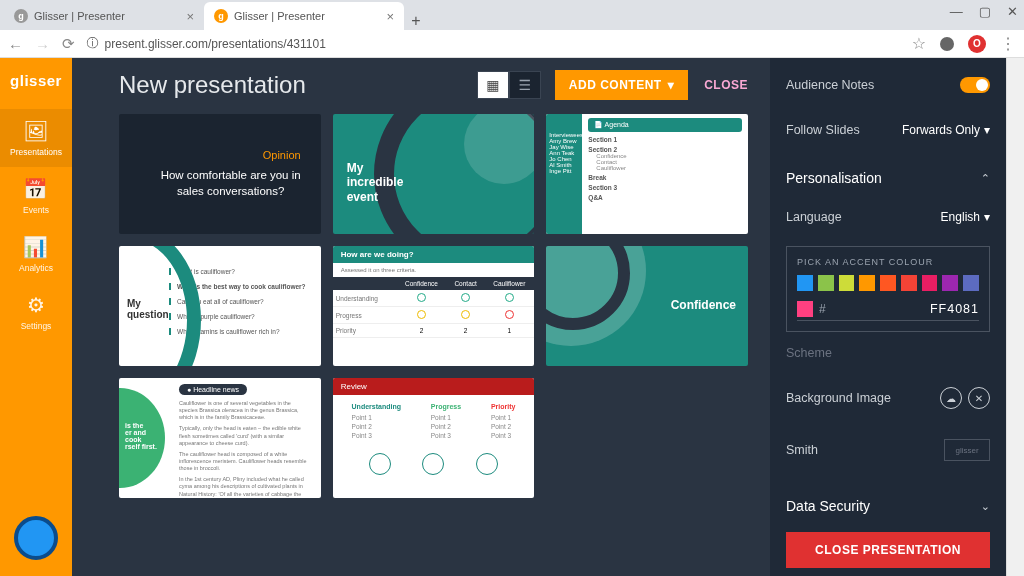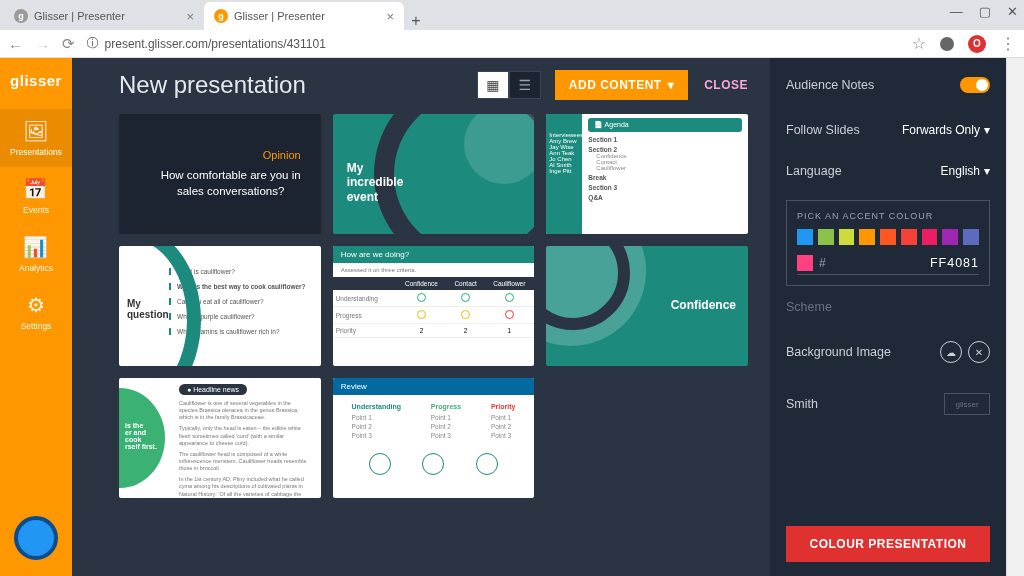--- a/index.html
+++ b/index.html
@@ -61,40 +61,40 @@
 .s3 .ag-head { background:#1c8b7e; color:#fff; padding:3px 6px; border-radius:3px; margin-bottom:4px; font-size:7px;}
 .s3 .sec { font-weight:700; font-size:6.5px; margin-top:3px; }
 .s3 .it { margin-left:8px; font-size:6px; color:#888; }
 
 .s4 { background:#fff; position:relative; padding-left:50px; padding-top:14px; color:#555;}
 .s4::before { content:''; position:absolute; left:-56px; top:-20px; width:110px; height:160px; border:14px solid #1c8b7e; border-radius:50%;}
 .s4 .big { position:absolute; left:8px; top:52px; font-size:10px; font-weight:700; color:#333;}
 .s4 .row { font-size:6.5px; margin:8px 0; border-left:2px solid #1c8b7e; padding-left:6px;}
 
 .s5 { background:#fff; }
-.s5 .bar { background:#1c8b7e; color:#fff; padding:4px 8px; font-size:8px; font-weight:400;}
+.s5 .bar { background:#1c8b7e; color:#fff; padding:4px 8px; font-size:8px; font-weight:700;}
 .s5 .sub { font-size:6px; color:#777; padding:4px 8px; }
 .s5 table { width:100%; font-size:6.5px; border-collapse:collapse;}
 .s5 th { background:#2a3442; color:#fff; padding:3px; font-weight:400;}
 .s5 td { text-align:center; padding:3px; border-bottom:1px solid #eee;}
 .dot { display:inline-block; width:9px; height:9px; border-radius:50%; border:1.5px solid; }
 .dg{border-color:#2a8;} .dy{border-color:#eb0;} .dr{border-color:#e33;}
 
 .s6 { background:#1c8b7e; position:relative; color:#fff;}
 .s6 .t { position:absolute; right:12px; bottom:54px; font-size:12px; font-weight:700;}
 .s6::before{content:'';position:absolute;left:-50px;top:-50px;width:150px;height:150px;background:#fff;border-radius:50%;opacity:0.2;}
 .s6::after{content:'';position:absolute;left:-30px;top:-30px;width:90px;height:90px;border:12px solid #2a3442;border-radius:50%;}
 
 .s7 { background:#fff; position:relative; padding:6px 10px 6px 60px; font-size:5.5px; color:#777;}
 .s7::before{content:'';position:absolute;left:-44px;top:10px;width:90px;height:100px;background:#3bb273;border-radius:50%;}
 .s7 .hn { background:#2a3442; color:#fff; display:inline-block; padding:2px 8px; border-radius:8px; font-size:7px; margin-bottom:5px;}
 .s7 p{ margin-bottom:4px; line-height:1.3;}
 
 .s8 { background:#fff; }
-.s8 .bar { background:#0369a1; color:#fff; padding:4px 8px; font-size:8px;}
+.s8 .bar { background:#b91c1c; color:#fff; padding:4px 8px; font-size:8px;}
 .s8 .cols { display:flex; justify-content:space-around; padding:8px 4px; font-size:6.5px;}
 .s8 .col h6{ font-size:7px; margin-bottom:4px;}
 .s8 .c1 h6{color:#1c8b7e;} .s8 .c2 h6{color:#3bb273;} .s8 .c3 h6{color:#e33;}
 .s8 .col div{ color:#888; margin:2px 0;}
 .s8 .icons{ display:flex; justify-content:space-around; padding:4px 20px;}
 .s8 .ic{ width:22px; height:22px; border:1.5px solid #1c8b7e; border-radius:50%;}
 
 
 .panel { width: 236px; background: #1f2937; padding: 10px 16px; display:flex; flex-direction:column; font-size:12.5px; color:#cbd0d6; overflow:hidden; position:relative;gap:12px;}
 .prow { display:flex; align-items:center; justify-content:space-between; padding:9px 0; }
@@ -316,20 +316,24 @@
         <span>Audience Notes</span>
         <div class="toggle"></div>
       </div>
       <div class="prow">
         <span>Follow Slides</span>
         <span class="dd-val">
             <span>Forwards Only</span> 
             <span>▾</span>
           </span>
       </div>
+      <div class="sect">
+        <span>Personalisation</span>
+          <span class="chev">⌃</span>
+      </div>
       <div class="prow" style="padding:6px 0">
         <span>Language</span>
         <span class="dd-val">
             <span>English</span> 
             <span>▾</span>
           </span>
       </div>
       <div class="accent-box">
         <div class="lab">PICK AN ACCENT COLOUR</div>
         <div class="swatches" id="swatches">
@@ -354,18 +358,22 @@
         <span>Background Image</span>
         <div class="icon-btns">
           <div class="ib">☁</div>
           <div class="ib">✕</div>
         </div>
       </div>
       <div class="prow">
         <span>Smith</span>
         <div class="logo-ph">glisser</div>
       </div>
-      <button class="delete-btn">COLOUR PRESENTATION</button>
+      <div class="sect" style="padding-top:16px">
+        <span>Data Security</span>
+          <span class="chev">⌄</span>
+      </div>
+      <button class="delete-btn">CLOSE PRESENTATION</button>
     </div>
   </div>
 
   <div class="outer-scroll"></div>
 </div>
 
 </body></html>

